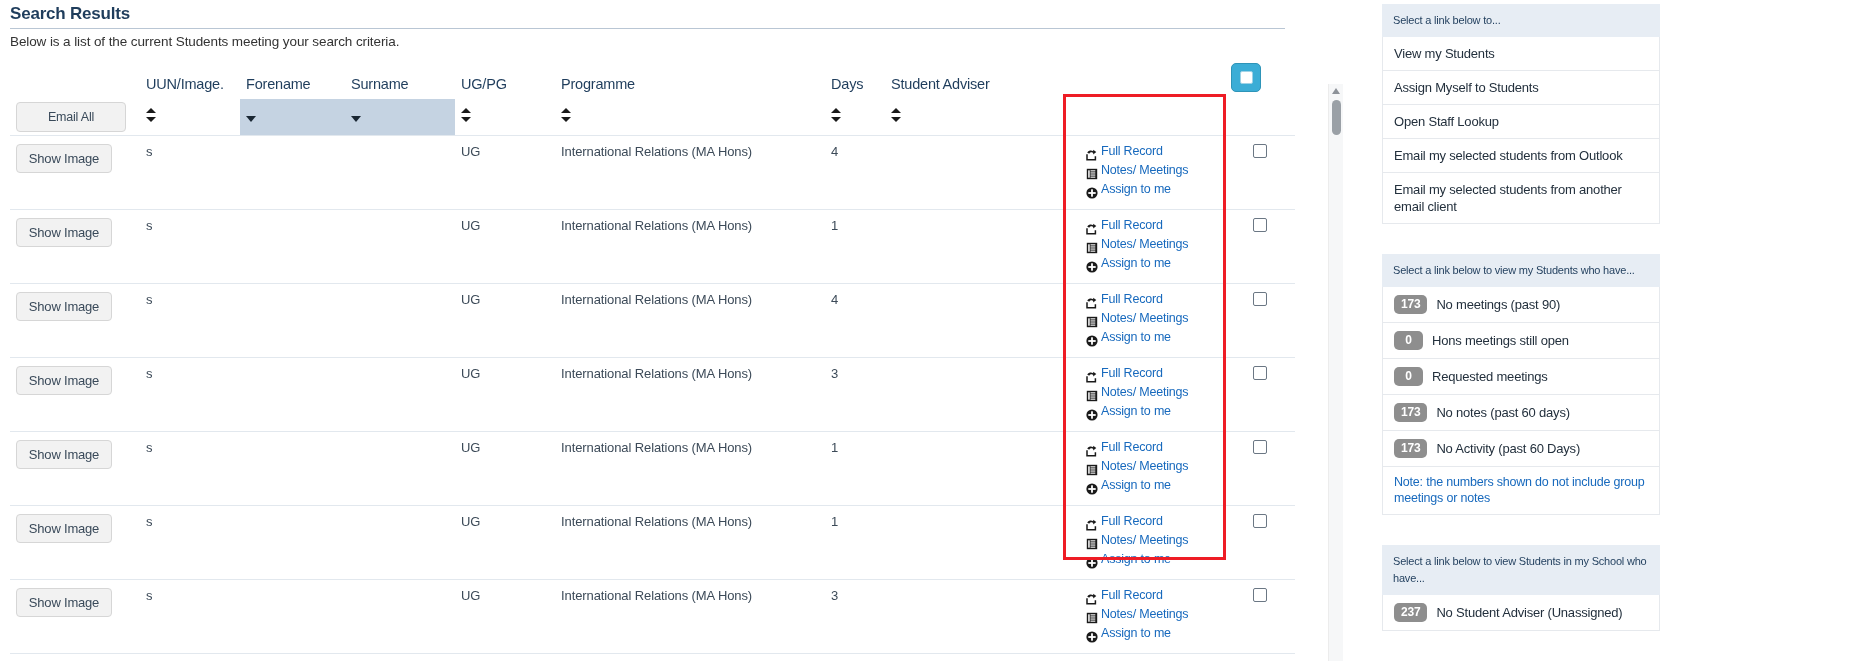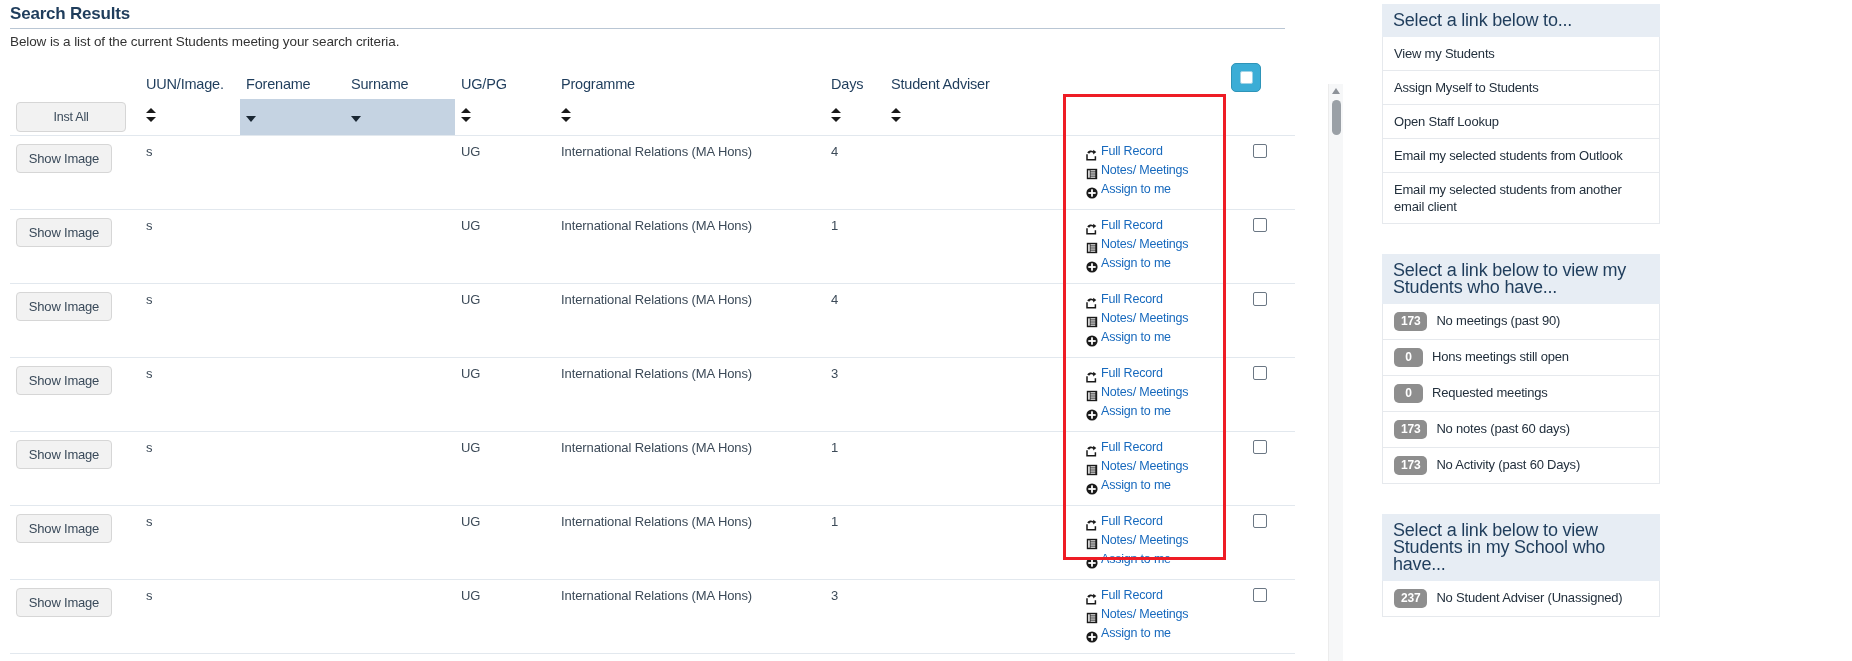--- a/index.html
+++ b/index.html
@@ -171,35 +171,35 @@
 
   
   .sidebar {
     position: absolute; left: 1382px; top: 4px;
     width: 278px;
   }
   .panel { margin-bottom: 30px; background: #fff; }
   .panel-head {
     background: #e7edf4;
     color: #1f3d5c;
-    font-size: 18px;
+    font-size: 11px;
     padding: 8px 10px 8px 11px;
     line-height: 17px;
     letter-spacing: -0.2px;
   }
   .panel-row {
     border: 1px solid #e6e9ed;
     border-top: none;
     padding: 8px 10px 8px 11px;
     font-size: 13px;
     color: #23303d;
     line-height: 17px;
     cursor: pointer;
     letter-spacing: -0.2px;
-    display: flex; 
+    display: flex; align-items: center;
   }
   .panel-row .lbl { display: inline-block; }
   .badge {
     display: inline-block;
     min-width: 29px;
     padding: 2px 7px;
     margin-right: 9px;
     background: #8e8e8e;
     color: #fff;
     font-size: 12px;
@@ -255,21 +255,21 @@
             <span class="teal-btn">
               <span class="inner"></span>
             </span>
           </th>
         </tr>
       </thead>
       <tbody>
 
         <tr class="filter-row">
           <td>
-            <span class="btn-grey">Inst All</span>
+            <span class="btn-grey">Email All</span>
           </td>
           <td>
             <span class="sort-ico"></span>
           </td>
           <td class="filter-sel">
             <span class="caret"></span>
           </td>
           <td class="filter-sel">
             <span class="caret"></span>
           </td>
@@ -556,20 +556,21 @@
           <span class="lbl">Requested meetings</span>
         </div>
         <div class="panel-row">
           <span class="badge">173</span>
           <span class="lbl">No notes (past 60 days)</span>
         </div>
         <div class="panel-row">
           <span class="badge">173</span>
           <span class="lbl">No Activity (past 60 Days)</span>
         </div>
+        <div class="panel-note">Note: the numbers shown do not include group meetings or notes</div>
       </div>
       <div class="panel">
         <div class="panel-head">Select a link below to view Students in my School who have...</div>
         <div class="panel-row">
           <span class="badge">237</span>
           <span class="lbl">No Student Adviser (Unassigned)</span>
         </div>
       </div>
     </div>
 

